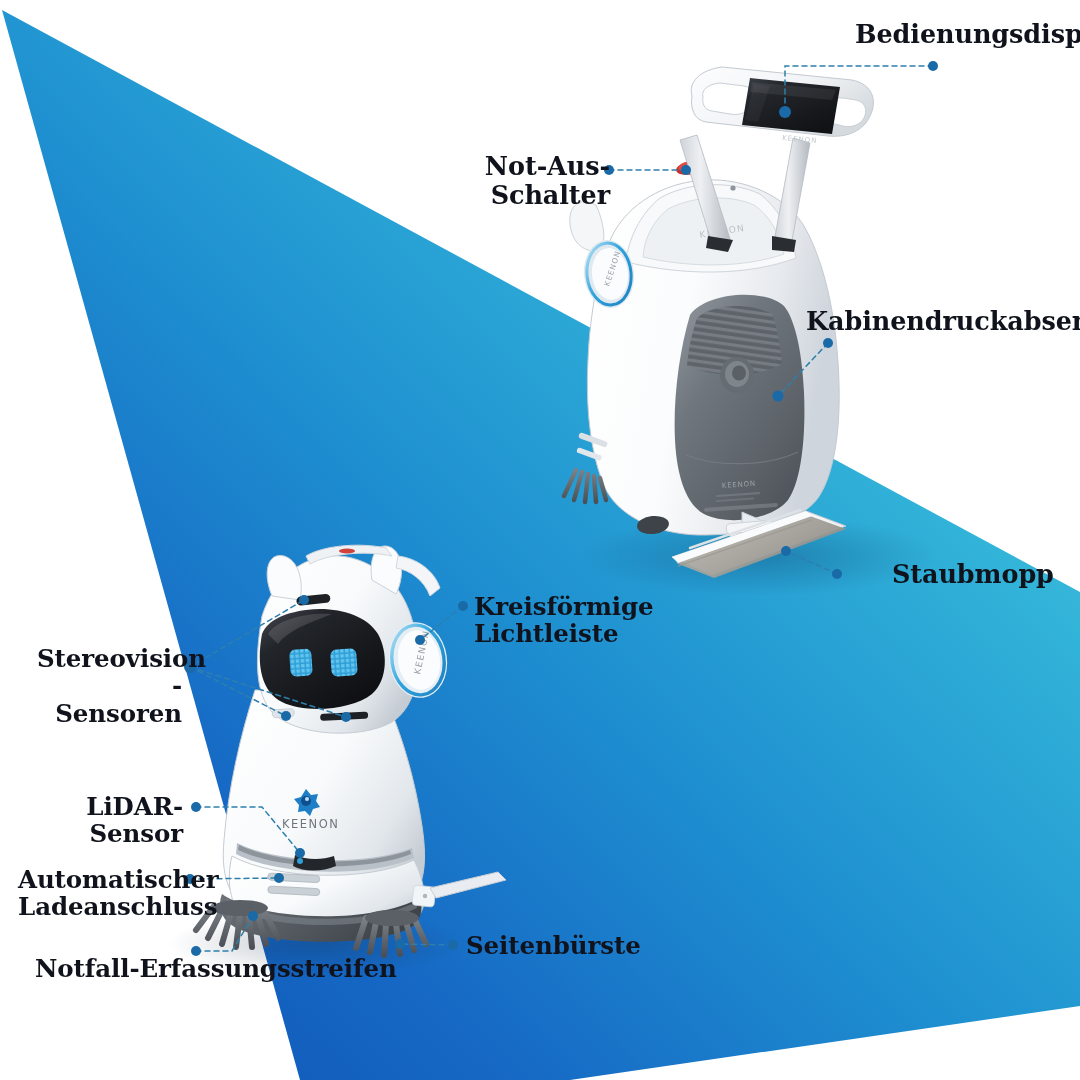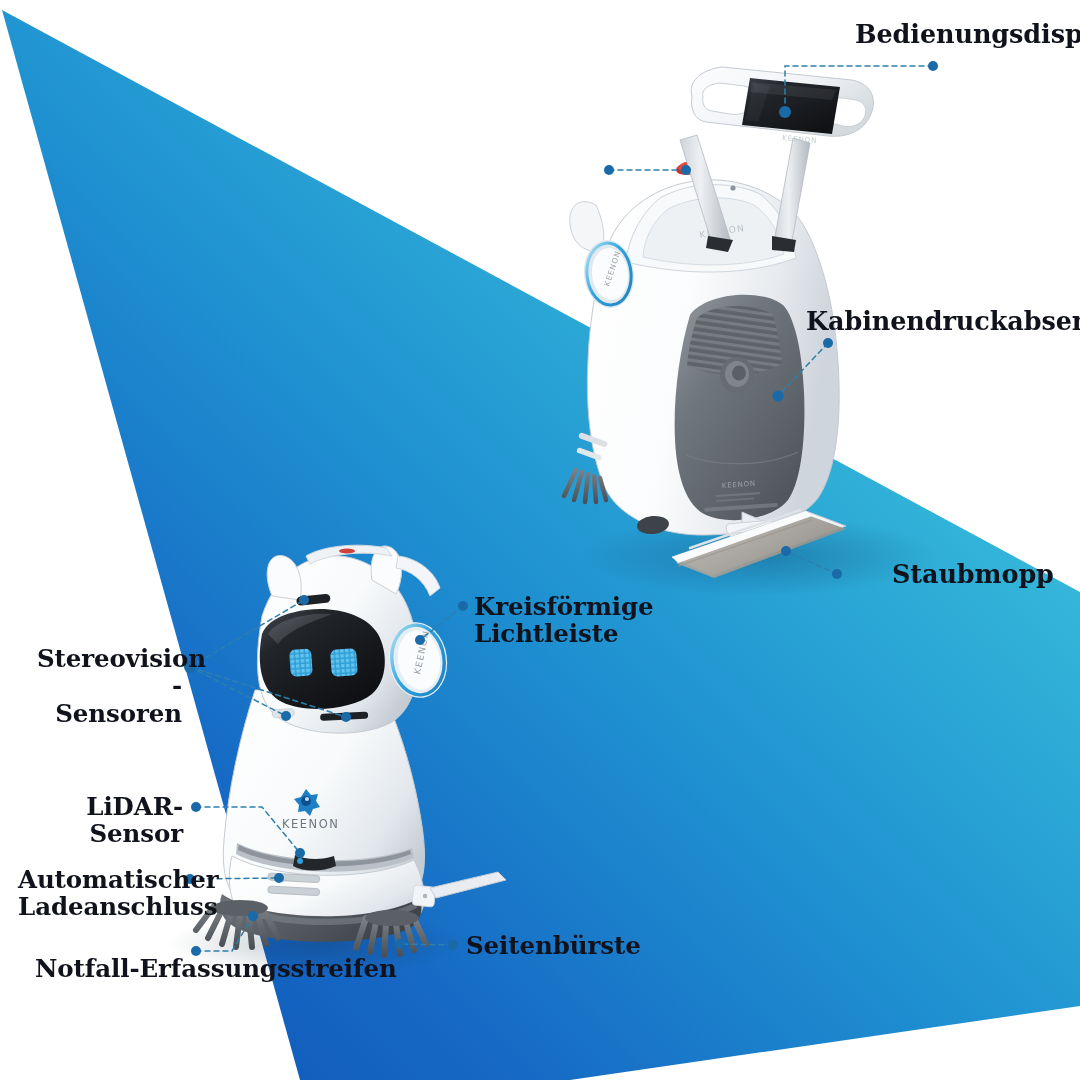--- a/index.html
+++ b/index.html
@@ -342,20 +342,21 @@
       <circle cx="196" cy="951" r="5"></circle>
       <circle cx="253" cy="916" r="5"></circle>
       <circle cx="453" cy="945" r="5"></circle>
       <circle cx="400" cy="944" r="5"></circle>
     </g>
   </svg>
 
   <div id="labels">
     <div class="lbl l s26" style="left:855px;top:20px;">Bedienungsdisplay</div>
 
+    <div class="lbl r s26" style="left:434px;top:152px;width:176px;">Not-Aus-Schalter</div>
 
     <div class="lbl l s26" style="left:806px;top:307px;">Kabinendruckabsenkung</div>
 
     <div class="lbl l s26" style="left:892px;top:560px;">Staubmopp</div>
 
     <div class="lbl r s25" style="left:37px;top:645px;width:145px;">Stereovision
 - Sensoren</div>
 
     <div class="lbl l s25" style="left:474px;top:593px;">Kreisförmige
 Lichtleiste</div>

